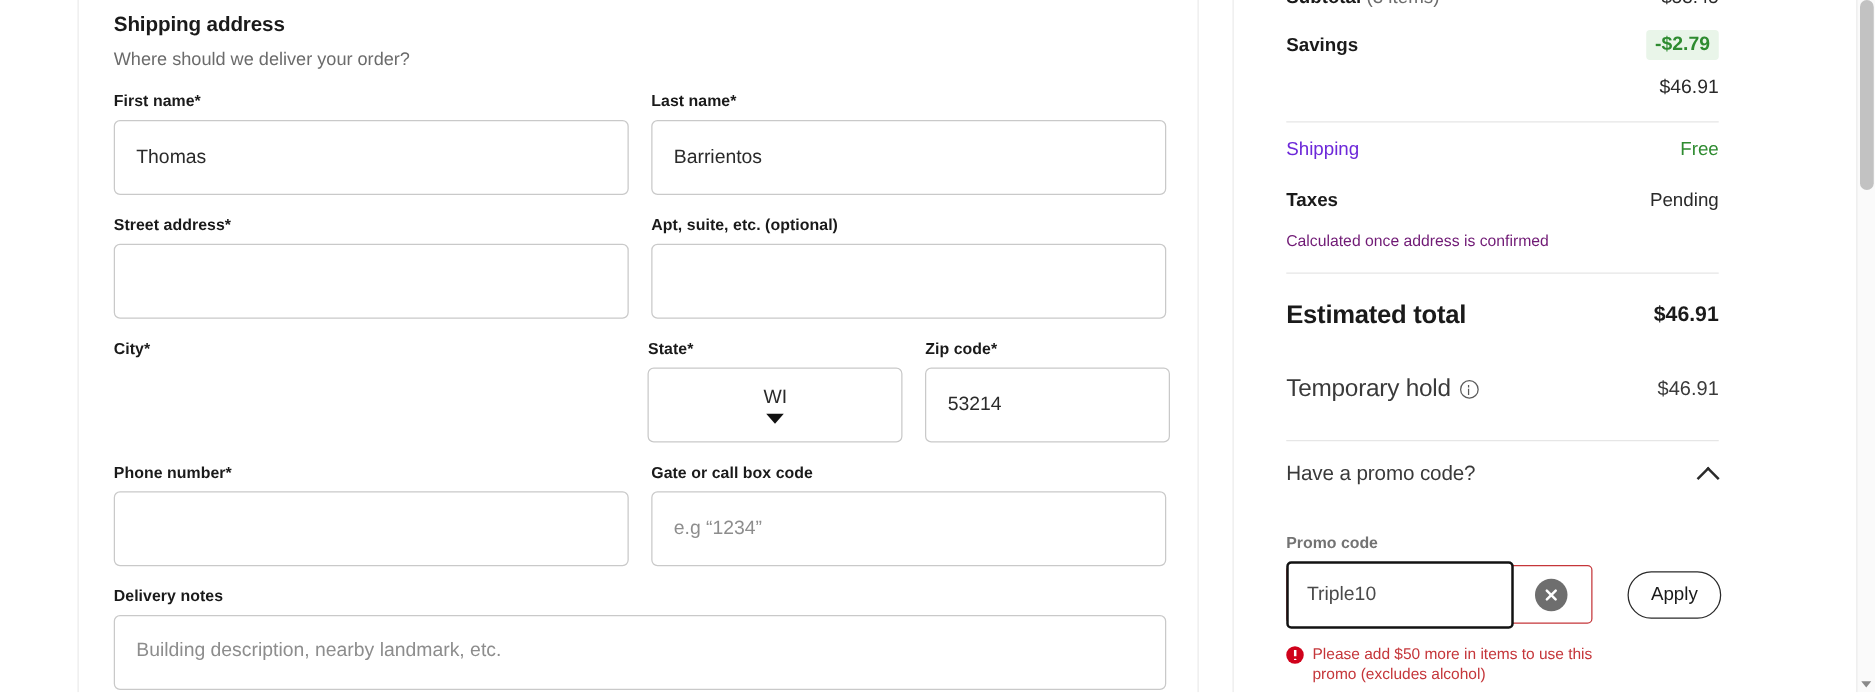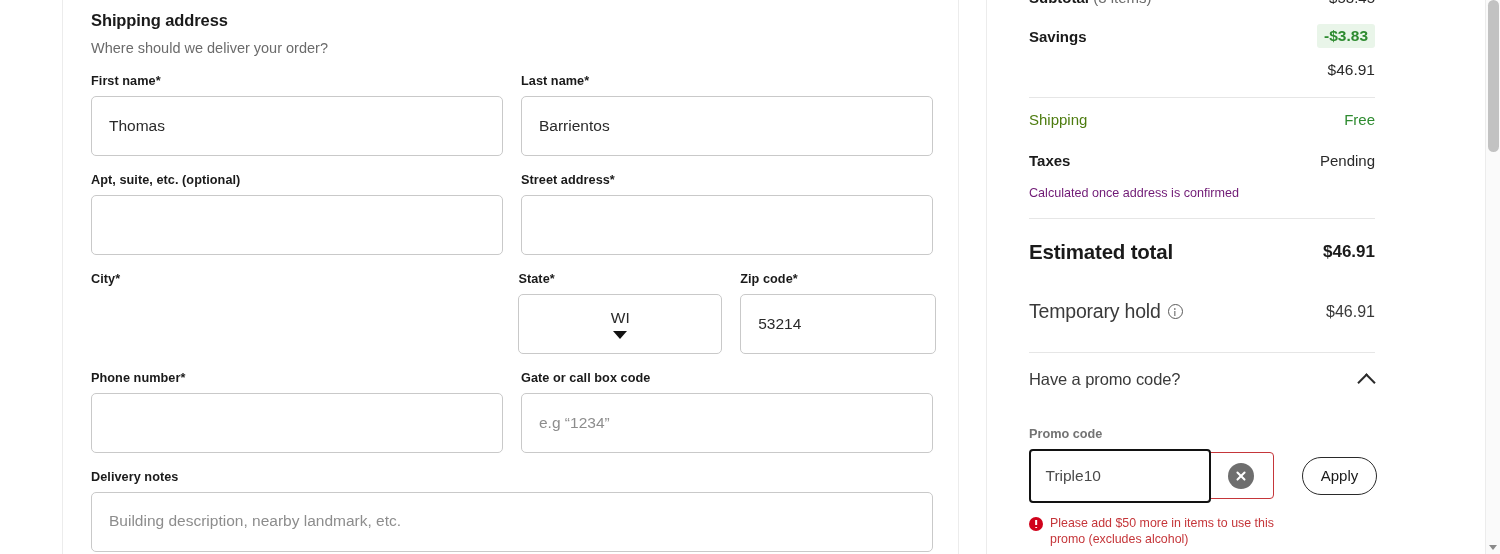--- a/index.html
+++ b/index.html
@@ -130,21 +130,21 @@
     width: 346px;
   }
 
   .sb-row {
     display: flex;
     justify-content: space-between;
     align-items: baseline;
     width: 346px;
   }
 
-  .sb-label { font-size: 15px; color: #4d7c0f; }
+  .sb-label { font-size: 15px; color: #6d28d9; }
   .sb-label.bold { font-weight: bold; color: #1a1a1a; }
   .sb-val   { font-size: 15px; color: #2a2a2a; }
 
   .row-subtotal { position: absolute; top: -11px; left: 0; }
   .row-subtotal .sb-label { font-weight: bold; color: #1a1a1a; }
   .row-subtotal .muted { font-weight: normal; color: #6b6b6b; }
 
   .row-savings { position: absolute; top: 24px; left: 0; align-items: center; }
   .savings-badge {
     background: #e9f5e9;
@@ -348,25 +348,25 @@
         <div class="input-box">Thomas</div>
       </div>
       <div class="field w-half">
         <div class="field-label">Last name*</div>
         <div class="input-box">Barrientos</div>
       </div>
     </div>
 
     <div class="field-row">
       <div class="field w-half">
+        <div class="field-label">Street address*</div>
+        <div class="input-box"></div>
+      </div>
+      <div class="field w-half">
         <div class="field-label">Apt, suite, etc. (optional)</div>
-        <div class="input-box"></div>
-      </div>
-      <div class="field w-half">
-        <div class="field-label">Street address*</div>
         <div class="input-box"></div>
       </div>
     </div>
 
     <div class="field-row">
       <div class="field w-half">
         <div class="field-label">City*</div>
       </div>
       <div class="field w-state">
         <div class="field-label">State*</div>
@@ -410,21 +410,21 @@
     <div class="sb-row row-subtotal">
       <span class="sb-label">
         <span>Subtotal</span>
         <span class="muted">(3 items)</span>
       </span>
       <span class="sb-val">$53.45</span>
     </div>
 
     <div class="sb-row row-savings">
       <span class="sb-label bold">Savings</span>
-      <span class="savings-badge">-$3.83</span>
+      <span class="savings-badge">-$2.79</span>
     </div>
 
     <div class="sb-row row-afterdisc">
       <span class="sb-val">$46.91</span>
     </div>
 
     <div class="hr hr-1"></div>
 
     <div class="sb-row row-shipping">
       <span class="sb-label">Shipping</span>

